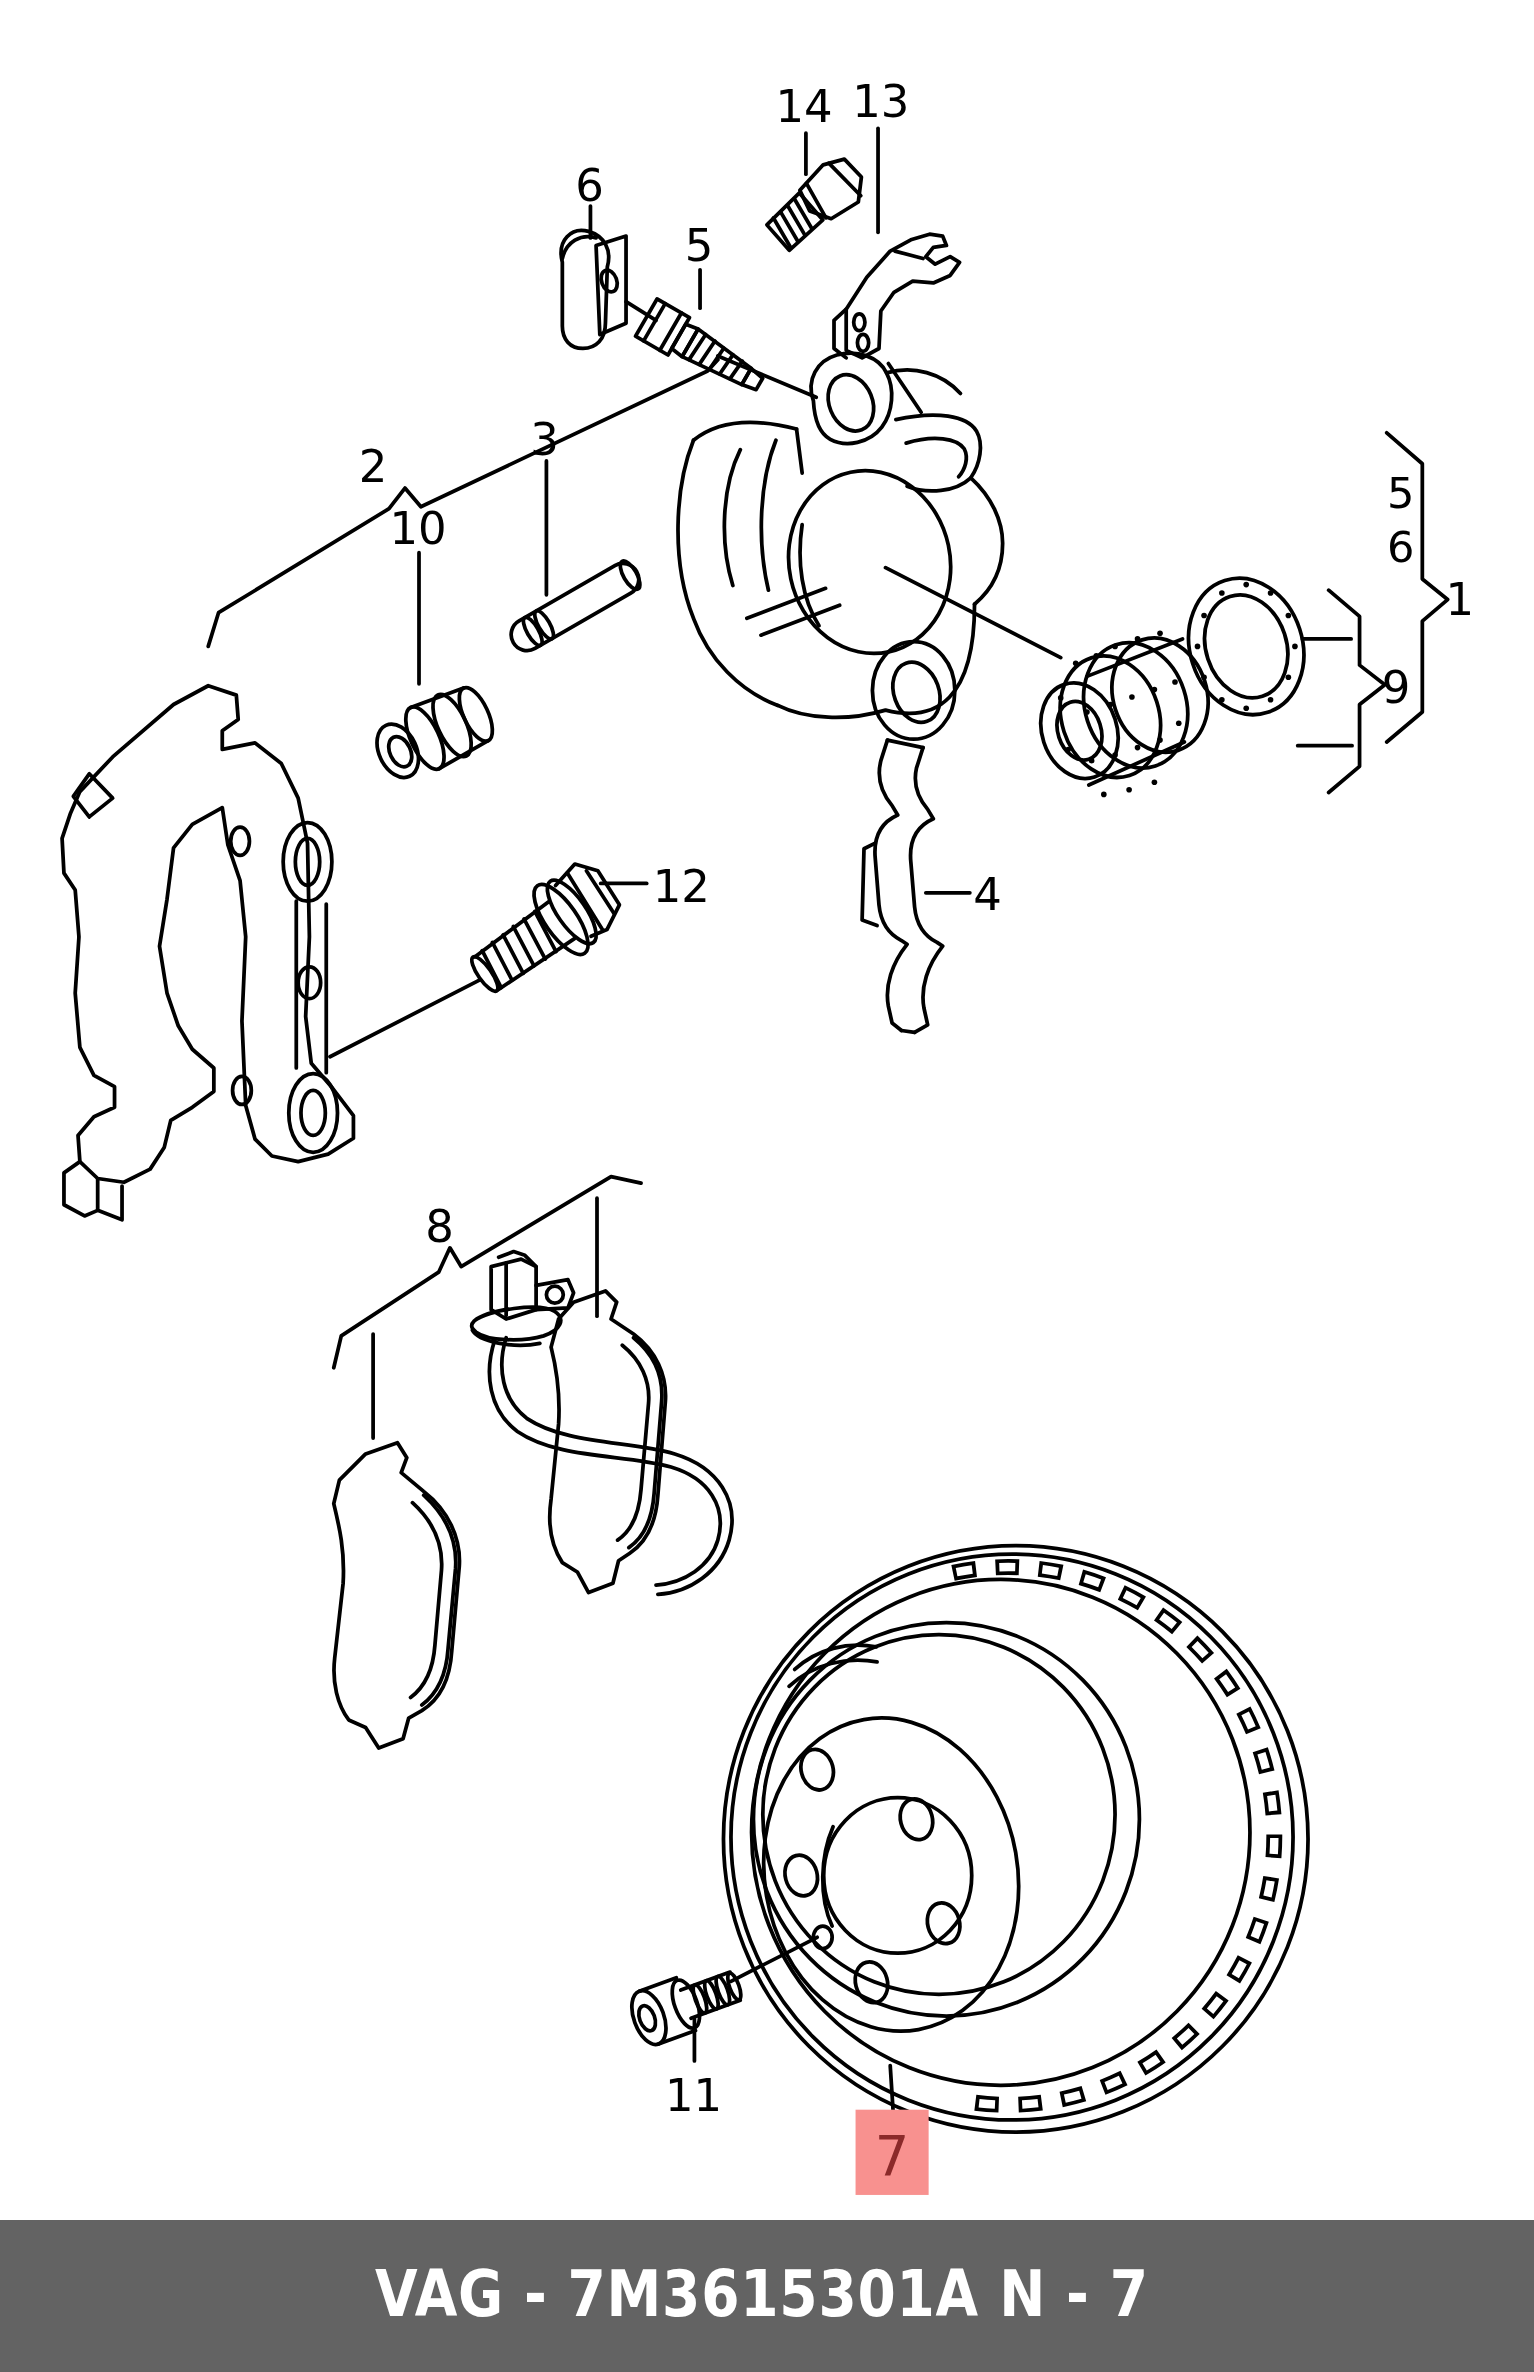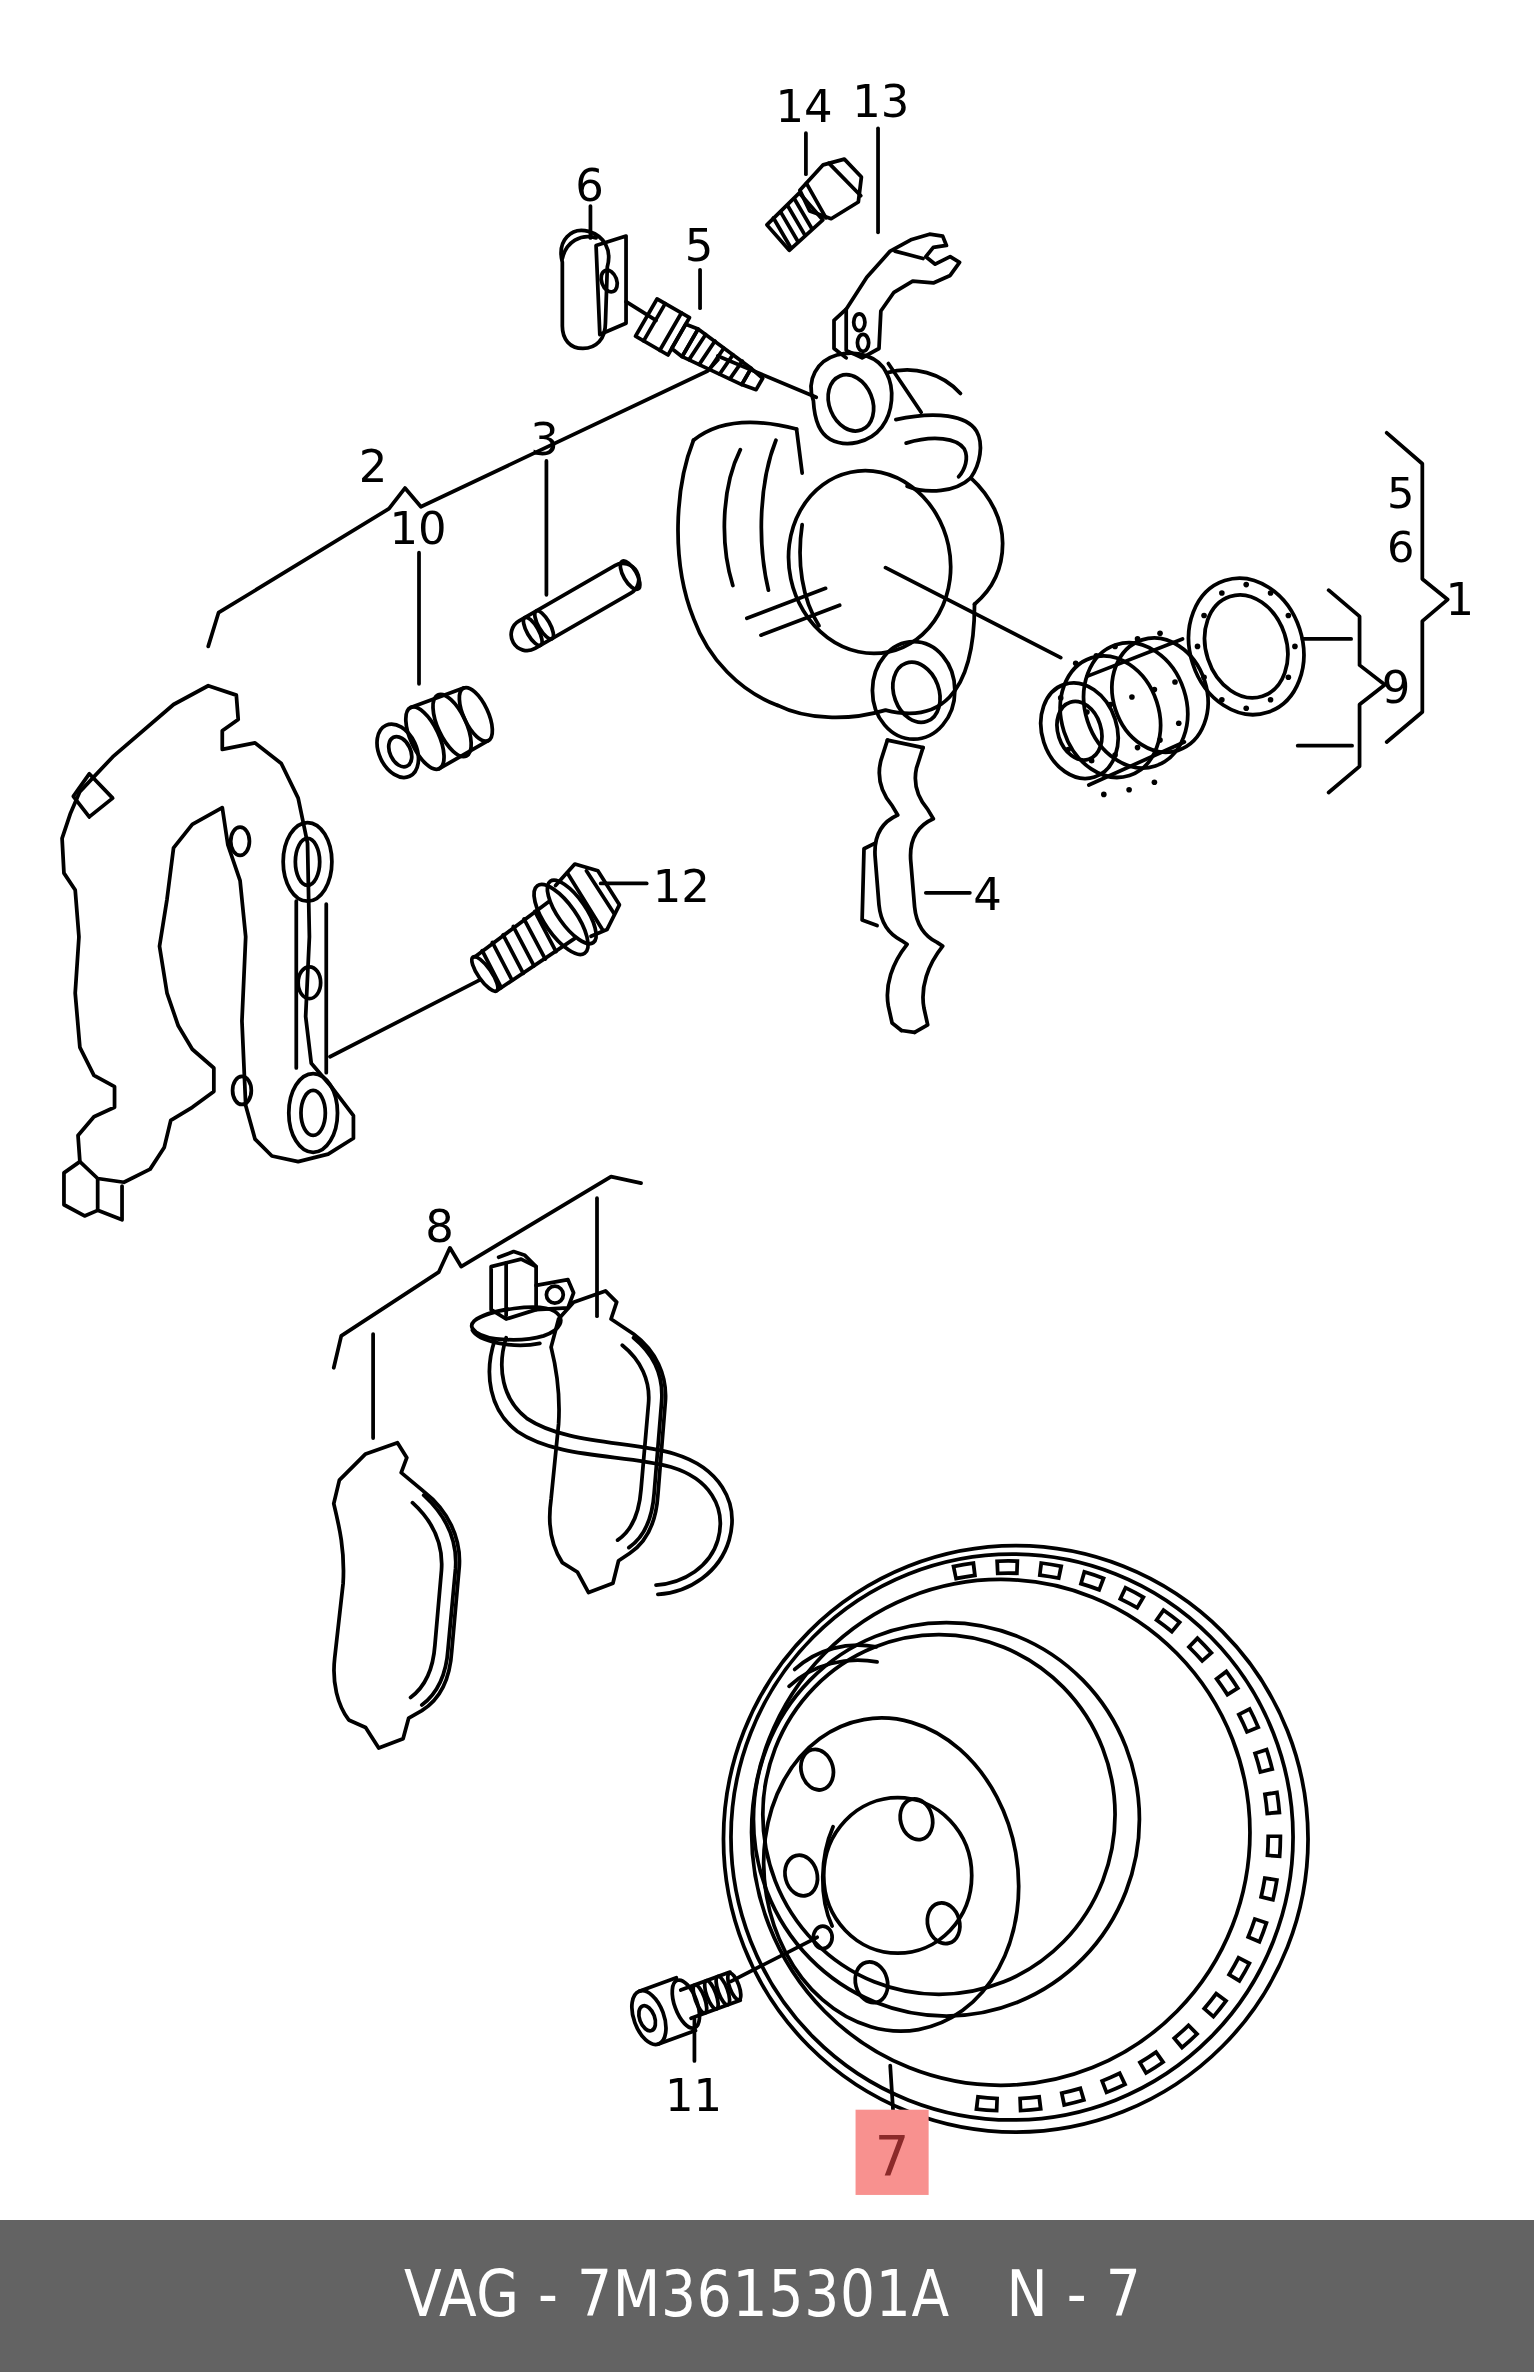--- a/index.html
+++ b/index.html
@@ -9,21 +9,21 @@
   svg path, svg ellipse, svg line, svg circle, svg rect.stroke-only, svg polyline{
       stroke:#000000;stroke-width:4;fill:none;stroke-linecap:round;stroke-linejoin:round;}
   svg .dot{fill:#000000;stroke:none;}
   svg .slots-outer{stroke:#000000;stroke-width:17;stroke-dasharray:25 21;fill:none;stroke-linecap:butt;}
   svg .slots-inner{stroke:#ffffff;stroke-width:9;stroke-dasharray:17 29;stroke-dashoffset:-4;fill:none;stroke-linecap:butt;}
   svg text.callout{font-family:"DejaVu Sans",sans-serif;font-size:48px;fill:#000000;stroke:none;
       text-anchor:middle;}
   svg text.callout-small{font-family:"DejaVu Sans",sans-serif;font-size:46px;fill:#000000;stroke:none;text-anchor:middle;}
   svg rect.hl-box{fill:#f8918f;stroke:none;}
   svg text.hl-num{font-family:"DejaVu Sans",sans-serif;font-size:58px;fill:#8b2a2a;stroke:none;text-anchor:middle;}
-  .footer-bar{position:absolute;left:0;top:2220px;width:1535px;height:153px;background:#636363;}
+  .footer-bar{position:absolute;left:0;top:2220px;width:1535px;height:153px;background:#636363;font-weight:bold;}
   .footer-text{position:absolute;top:50%;transform:translate(-50%,-54%) scaleX(0.86);
       color:#ffffff;font-size:64px;letter-spacing:0.9px;white-space:nowrap;}
   .footer-code{left:677px;}
   .footer-page{left:1074px;}
 </style>
 </head>
 <body>
 
 <div class="stage">
 <svg width="1535" height="2372" viewBox="0 0 1638 2532">

